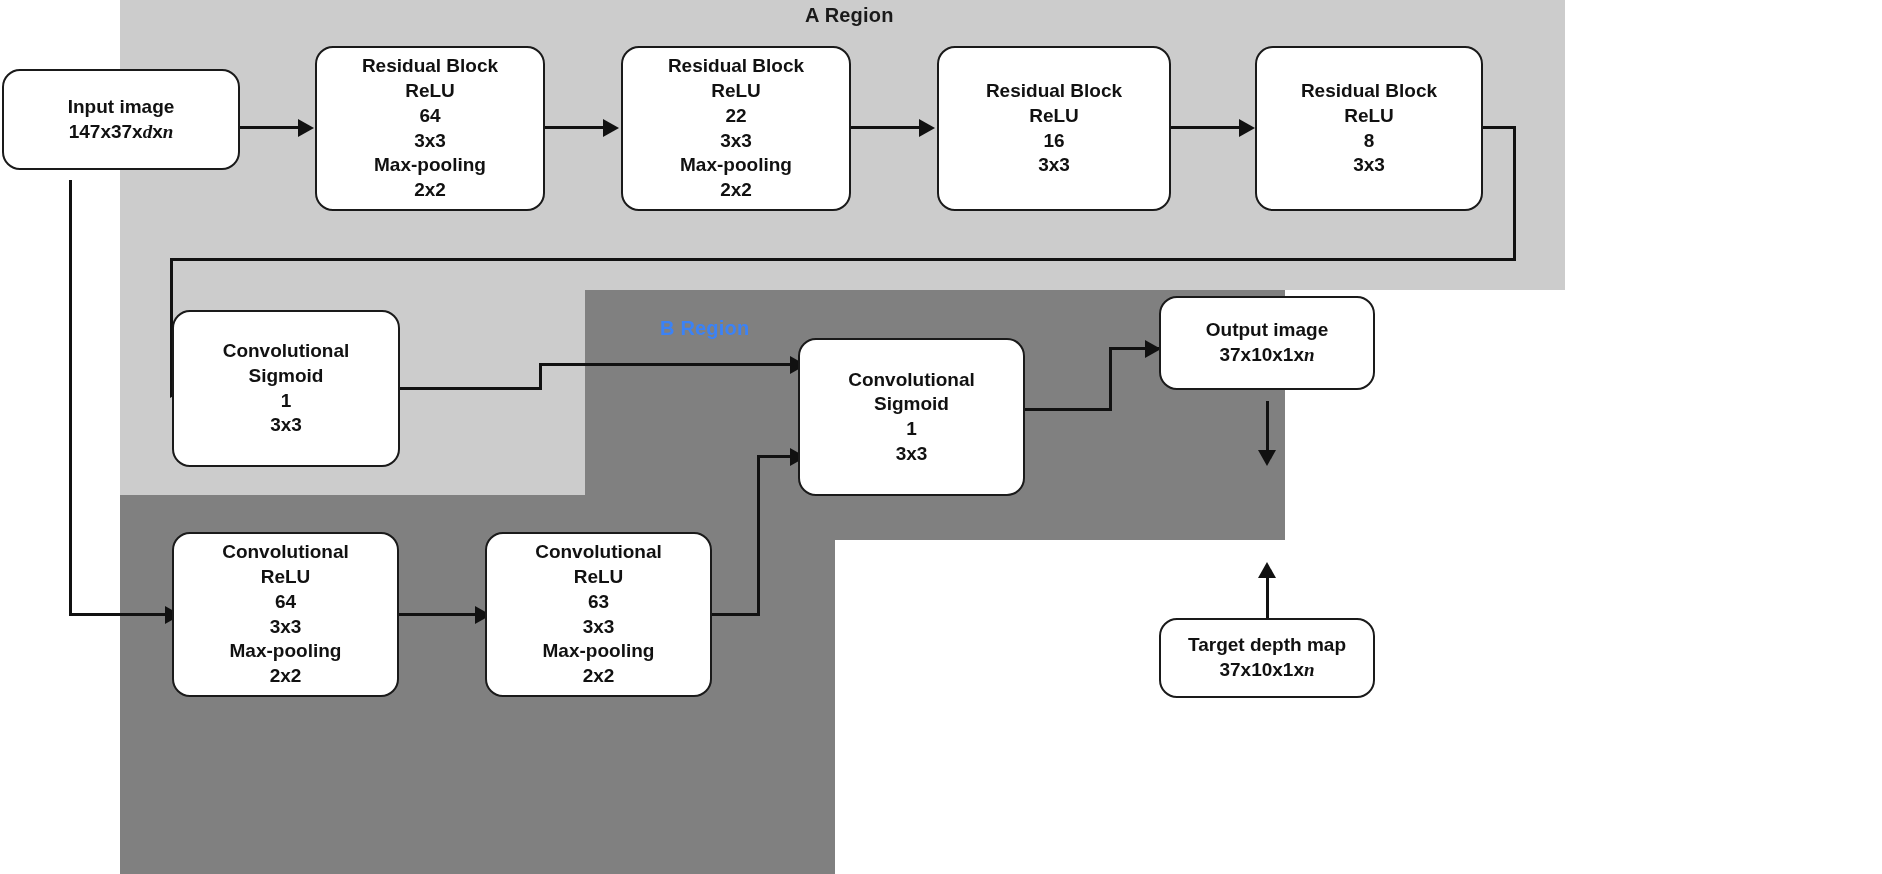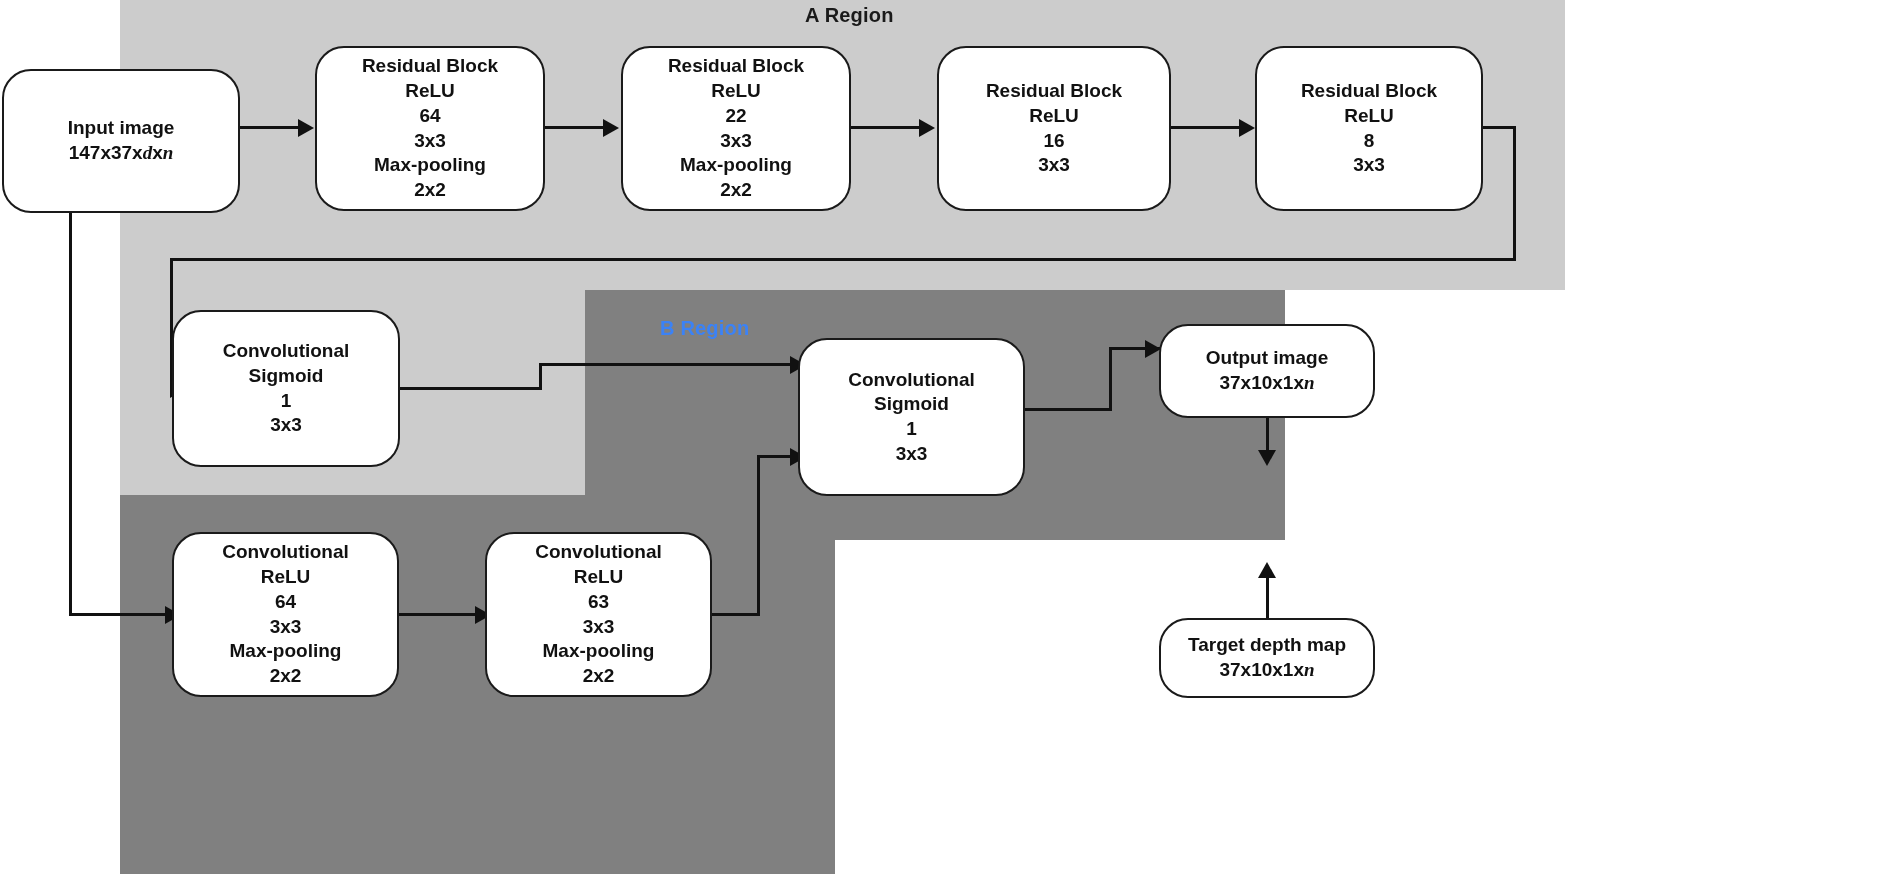--- a/index.html
+++ b/index.html
@@ -10,21 +10,21 @@
   .region-a{background:#cccccc;}
   .region-b{background:#808080;}
 
   .region-label{
     position:absolute;font-weight:bold;font-size:20px;letter-spacing:.2px;white-space:nowrap;text-align:right;
   }
   .label-a{color:#1a1a1a;}
   .label-b{color:#3b82f6;}
 
   .node{
-    position:absolute;background:#ffffff;border:2.5px solid #1a1a1a;border-radius:29px;
+    position:absolute;background:#ffffff;border:2.5px solid #1a1a1a;border-radius:18px;
     display:flex;flex-direction:column;align-items:center;justify-content:center;
     box-sizing:border-box;text-align:center;
   }
   .node .line{
     font-weight:bold;font-size:19px;color:#111111;line-height:1.30;white-space:nowrap;
   }
   .ital{font-style:italic;font-family:"Liberation Serif","DejaVu Serif",serif;font-weight:bold;}
 
   
   .seg{position:absolute;background:#111111;}
@@ -87,21 +87,21 @@
   <div class="seg v" style="left:1109px;top:347px;height:64px;"></div>
   <div class="seg h" style="left:1109px;top:347px;width:53px;"></div>
   <div class="arrow right" style="left:1145px;top:340px;"></div>
 
   <div class="seg v" style="left:1266px;top:401px;height:55px;"></div>
   <div class="arrow down" style="left:1258px;top:450px;"></div>
 
   <div class="seg v" style="left:1266px;top:568px;height:52px;"></div>
   <div class="arrow up" style="left:1258px;top:562px;"></div>
 
-  <div class="node" style="left:2px;top:69px;width:238px;height:144px;">
+  <div class="node" style="left:2px;top:69px;width:238px;height:101px;">
     <div class="line">Input image</div>
     <div class="line"><span>147x37x</span><span class="ital">d</span><span>x</span><span class="ital">n</span></div>
   </div>
 
   <div class="node" style="left:315px;top:46px;width:230px;height:165px;">
     <div class="line">Residual Block</div>
     <div class="line">ReLU</div>
     <div class="line">64</div>
     <div class="line">3x3</div>
     <div class="line">Max-pooling</div>
@@ -156,21 +156,21 @@
 
   <div class="node" style="left:485px;top:532px;width:227px;height:165px;">
     <div class="line">Convolutional</div>
     <div class="line">ReLU</div>
     <div class="line">63</div>
     <div class="line">3x3</div>
     <div class="line">Max-pooling</div>
     <div class="line">2x2</div>
   </div>
 
-  <div class="node" style="left:1159px;top:324px;width:216px;height:94px;">
+  <div class="node" style="left:1159px;top:296px;width:216px;height:94px;">
     <div class="line">Output image</div>
     <div class="line"><span>37x10x1x</span><span class="ital">n</span></div>
   </div>
 
 
   <div class="node" style="left:1159px;top:618px;width:216px;height:80px;">
     <div class="line">Target depth map</div>
     <div class="line"><span>37x10x1x</span><span class="ital">n</span></div>
   </div>
 

